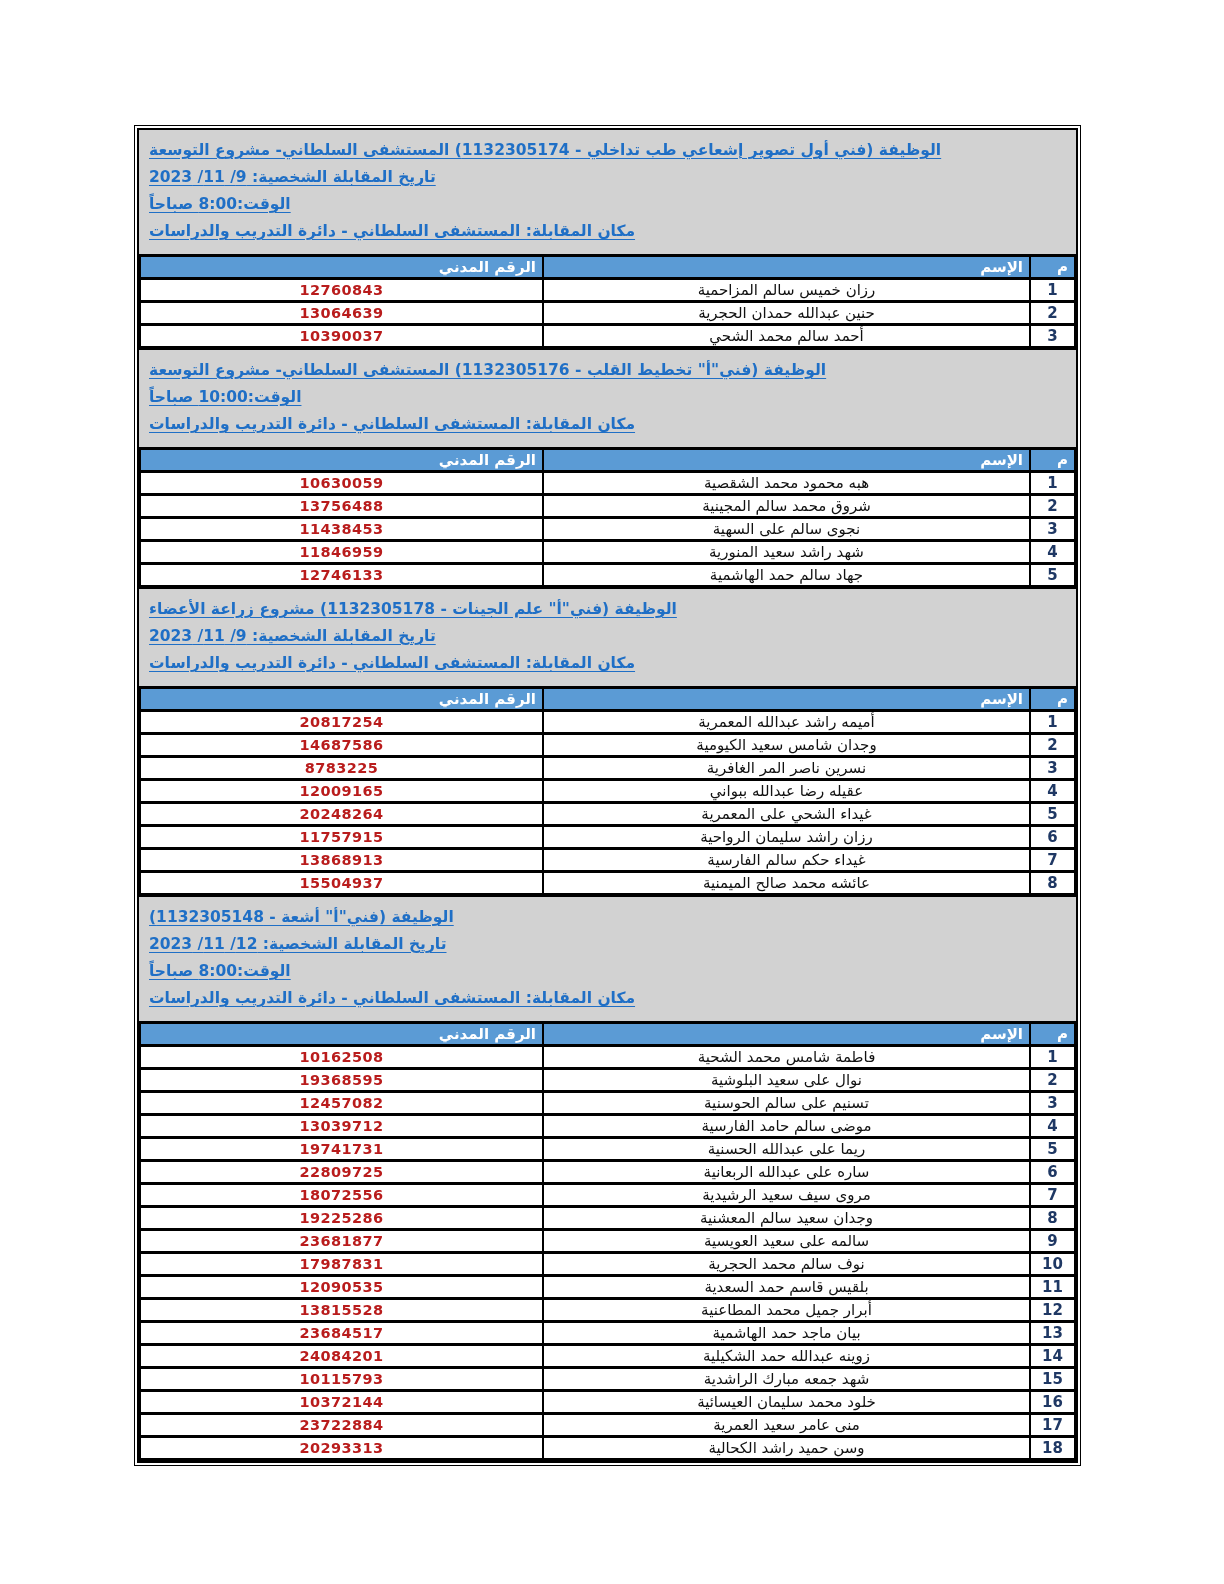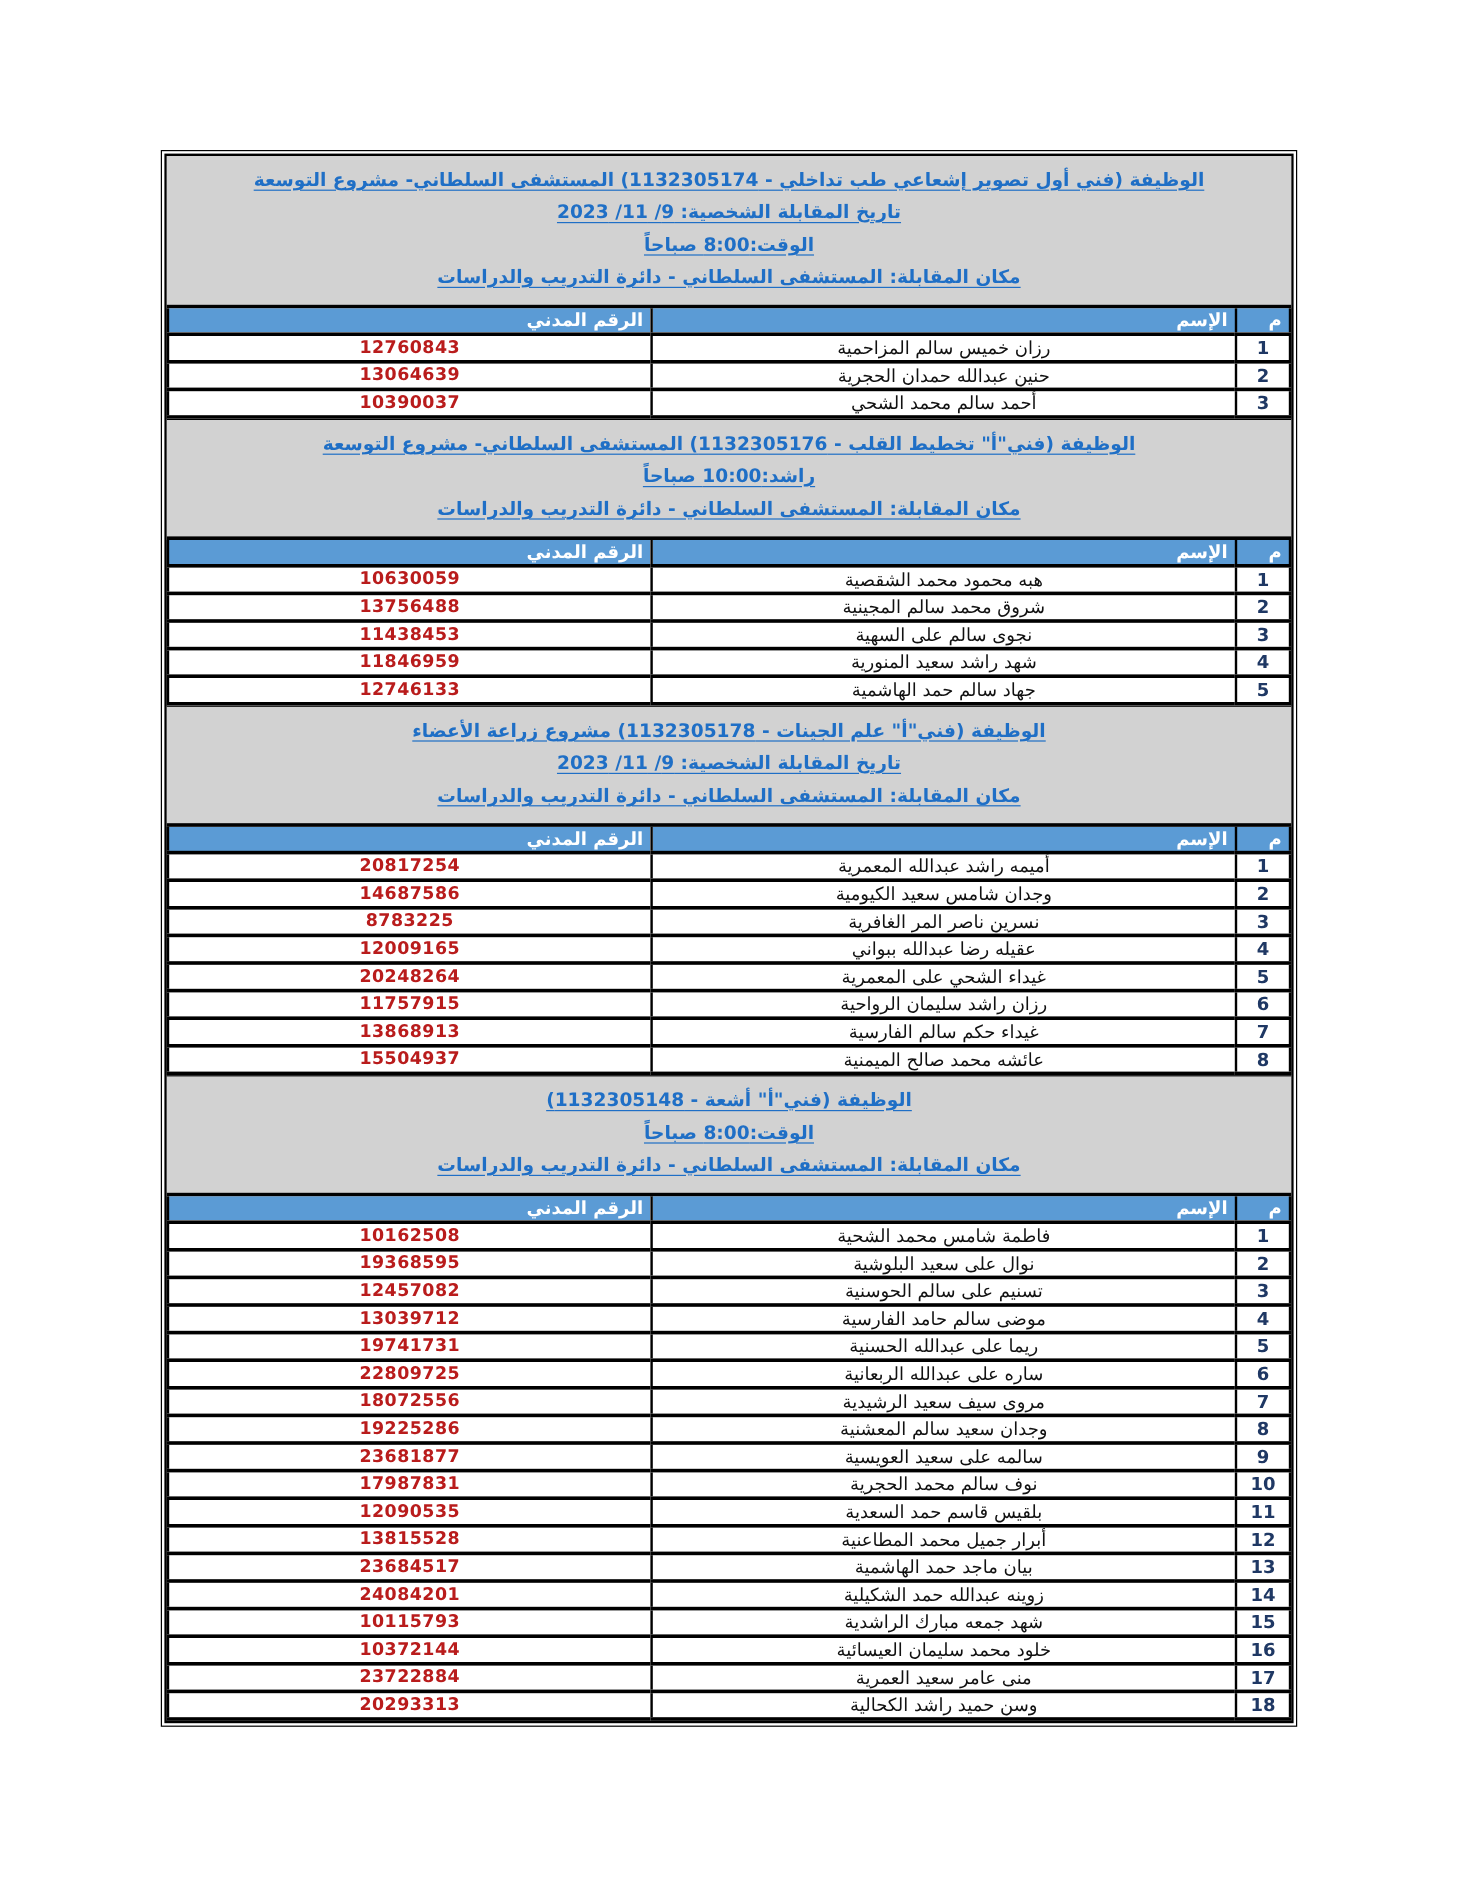--- a/index.html
+++ b/index.html
@@ -22,21 +22,21 @@
     border: 2px solid #000;
     outline: 1px solid #000;
     outline-offset: 2px;
     background: #fff;
     box-sizing: border-box;
   }
   .job-section { width: 100%; }
   .section-header {
     background: #d2d2d2;
     border-bottom: 3px solid #000;
-    text-align: center;
+    text-align: left;
     padding: 7px 10px 9px 10px;
   }
   .job-section + .job-section .section-header {
     border-top: 1px solid #000;
   }
   .hline {
     color: #1f6fc6;
     font-weight: bold;
     font-size: 15.5px;
     line-height: 27px;
@@ -129,21 +129,21 @@
             <td class="name">أحمد سالم محمد الشحي</td>
             <td class="civil">10390037</td>
           </tr>
         </tbody>
     </table>
   </section>
 
   <section class="job-section">
     <header class="section-header">
       <div class="hline">الوظيفة (فني"أ" تخطيط القلب  - 1132305176)  المستشفى السلطاني- مشروع التوسعة</div>
-      <div class="hline">راشد:10:00 صباحاً</div>
+      <div class="hline">الوقت:10:00 صباحاً</div>
       <div class="hline">مكان المقابلة:  المستشفى السلطاني - دائرة التدريب والدراسات</div>
     </header>
     <table class="candidates-table">
       <colgroup>
         <col class="c-idx">
           <col class="c-name">
           <col class="c-civil">
       </colgroup>
       <thead>
         <tr>
@@ -242,20 +242,21 @@
             <td class="name">عائشه محمد صالح الميمنية</td>
             <td class="civil">15504937</td>
           </tr>
         </tbody>
     </table>
   </section>
 
   <section class="job-section">
     <header class="section-header">
       <div class="hline">الوظيفة (فني"أ" أشعة  - 1132305148)</div>
+      <div class="hline">تاريخ المقابلة الشخصية: 12/ 11/ 2023</div>
       <div class="hline">الوقت:8:00 صباحاً</div>
       <div class="hline">مكان المقابلة:  المستشفى السلطاني - دائرة التدريب والدراسات</div>
     </header>
     <table class="candidates-table">
       <colgroup>
         <col class="c-idx">
           <col class="c-name">
           <col class="c-civil">
       </colgroup>
       <thead>

